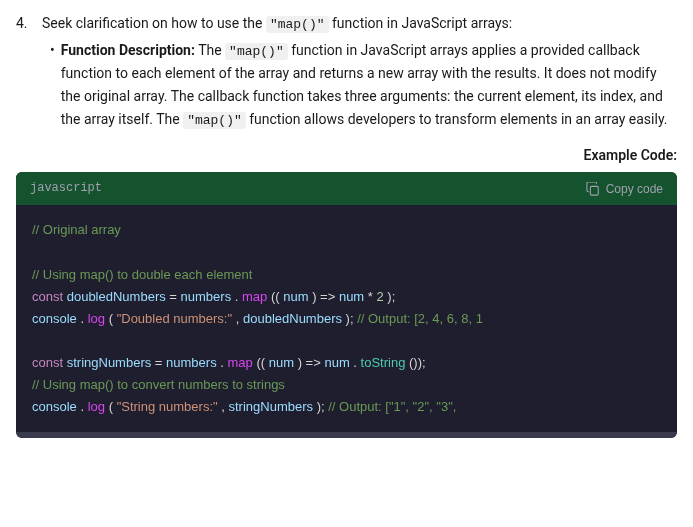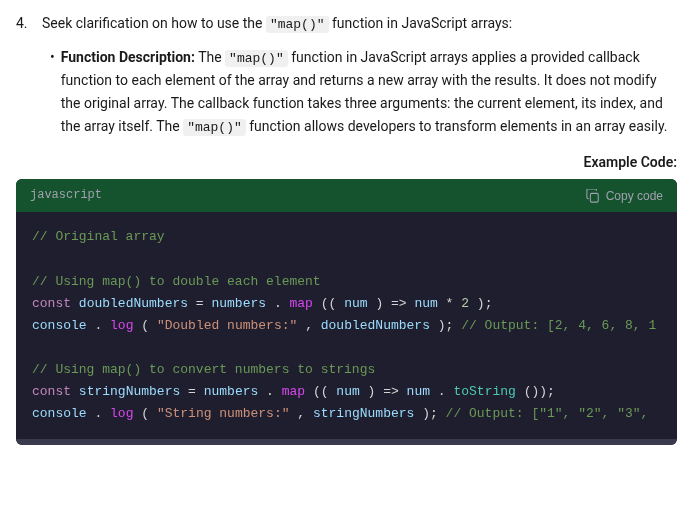--- a/index.html
+++ b/index.html
@@ -31,21 +31,21 @@
       min-width: 20px;
     }
 
     .item-content {
       flex: 1;
     }
 
     .item-text {
       font-size: 14px;
       color: #1a1a1a;
-      margin-bottom: 10px;
+      margin-bottom: 3px;
     }
 
     .item-text code {
       background: #f0f0f0;
       padding: 1px 4px;
       border-radius: 3px;
       font-family: "Courier New", Courier, monospace;
       font-size: 13px;
     }
 
@@ -124,21 +124,21 @@
       padding: 0;
     }
 
     .copy-icon {
       width: 14px;
       height: 14px;
     }
 
     .code-body {
       padding: 14px 16px;
-      font-family: Liberation Mono, monospace;
+      font-family: Liberation Sans, sans-serif;
       font-size: 13px;
       line-height: 1.7;
       overflow-x: auto;
       white-space: nowrap;
     }
 
     .code-line {
       display: block;
       min-height: 1.7em;
     }
@@ -236,38 +236,38 @@
         <span class="code-string">"Doubled numbers:"</span>
         <span class="code-plain">, </span>
         <span class="code-var-name">doubledNumbers</span>
         <span class="code-plain">); </span>
         <span class="code-comment">// Output: [2, 4, 6, 8, 1</span>
       </span>
 
       <span class="code-line">&nbsp;</span>
 
       <span class="code-line">
-        <span class="code-comment">// Using map() to convert numbers to strings</span>
-      </span>
-
-      <span class="code-line">
         <span class="code-keyword">const</span>
         <span class="code-plain"> </span>
         <span class="code-var-name">stringNumbers</span>
         <span class="code-plain"> = </span>
         <span class="code-obj">numbers</span>
         <span class="code-plain">.</span>
         <span class="code-method">map</span>
         <span class="code-plain">((</span>
         <span class="code-param">num</span>
         <span class="code-plain">) =&gt; </span>
         <span class="code-param">num</span>
         <span class="code-plain">.</span>
         <span class="code-blue-method">toString</span>
         <span class="code-plain">());</span>
+      </span>
+
+      <span class="code-line">
+        <span class="code-comment">// Using map() to convert numbers to strings</span>
       </span>
 
       <span class="code-line">
         <span class="code-obj">console</span>
         <span class="code-plain">.</span>
         <span class="code-method">log</span>
         <span class="code-plain">(</span>
         <span class="code-string">"String numbers:"</span>
         <span class="code-plain">, </span>
         <span class="code-var-name">stringNumbers</span>

